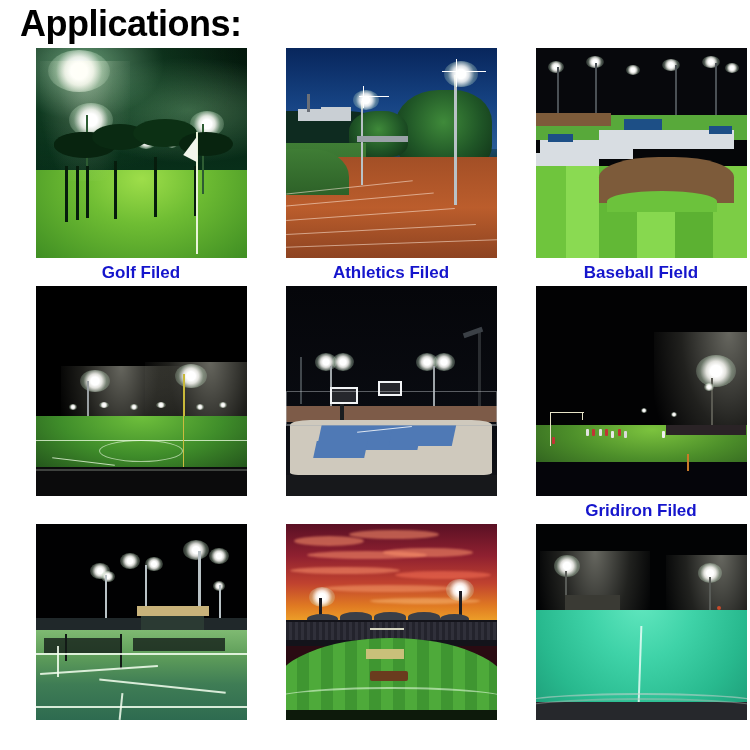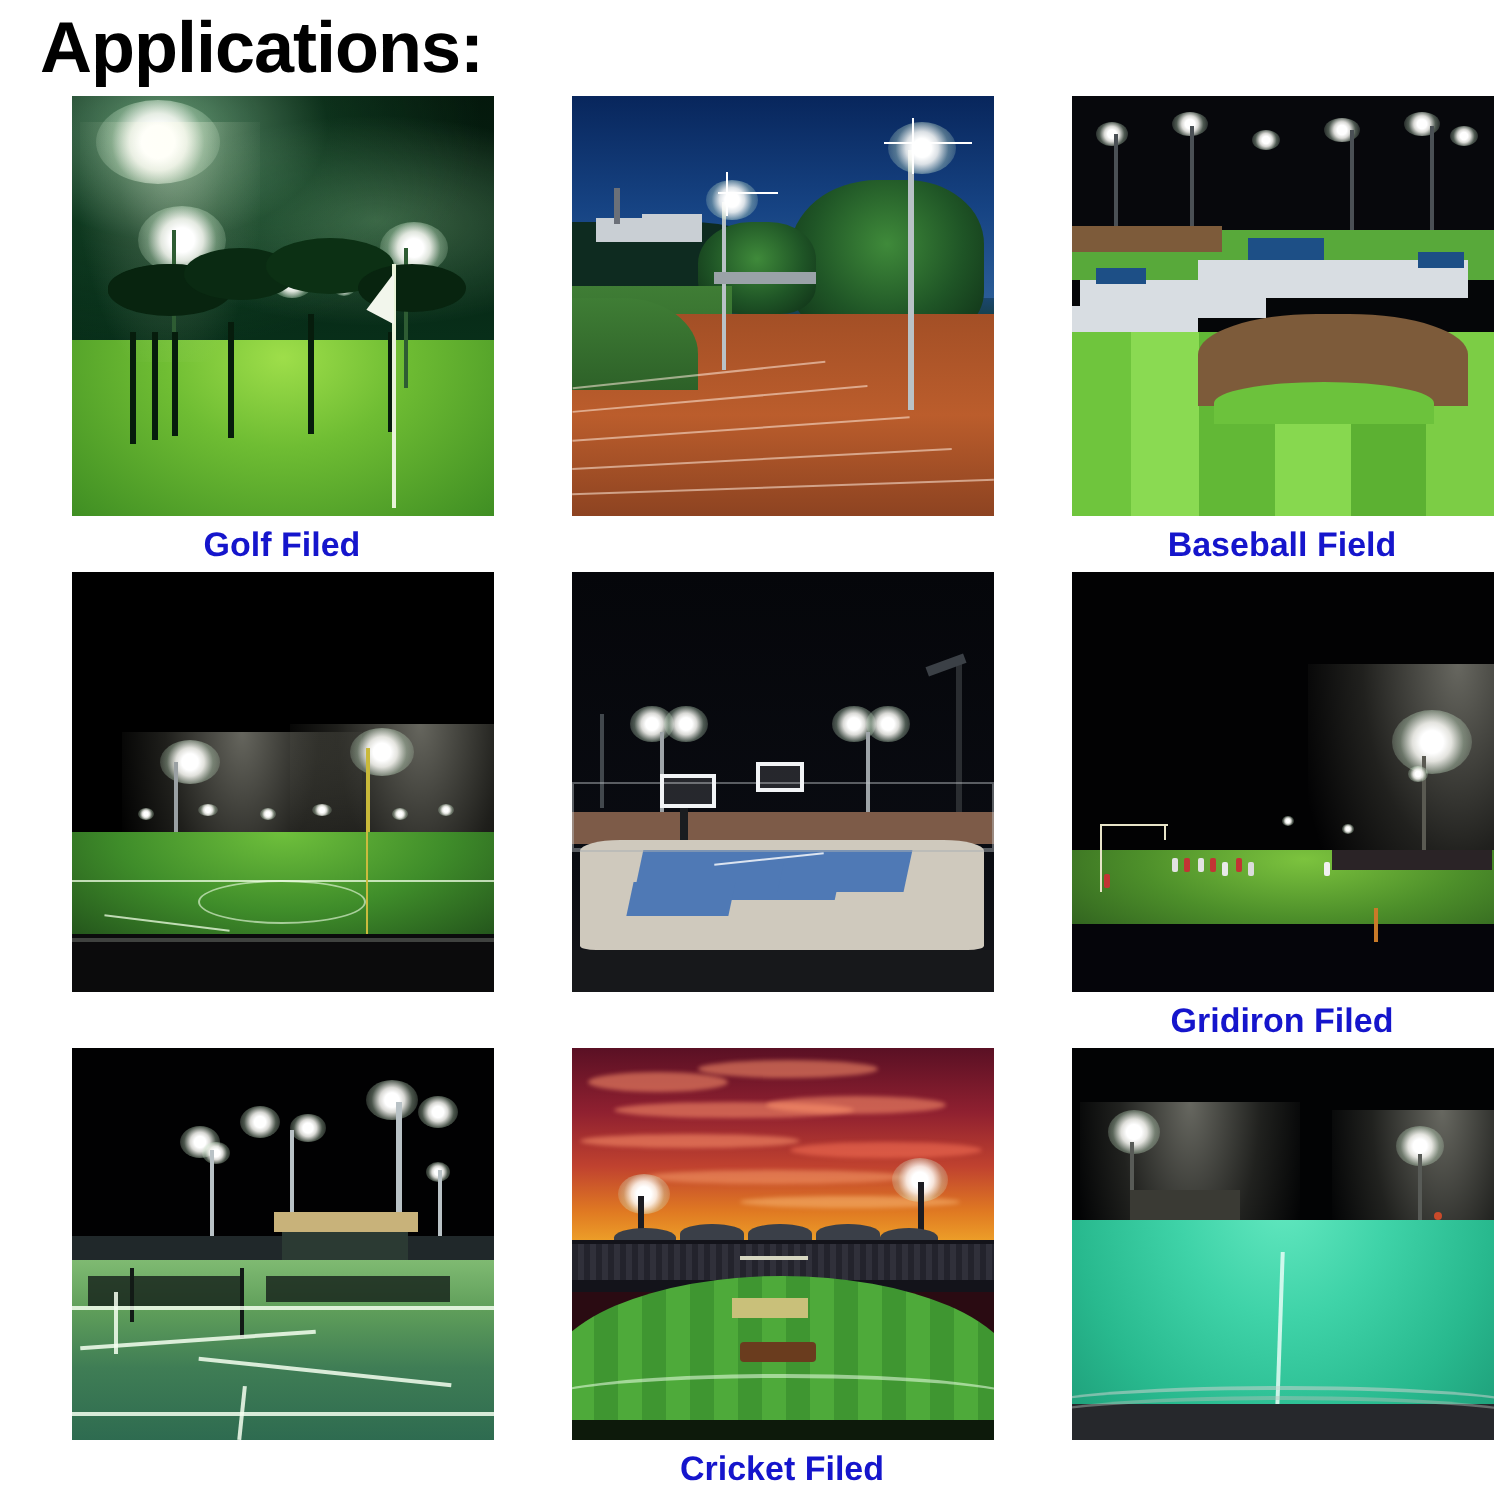--- a/index.html
+++ b/index.html
@@ -221,20 +221,21 @@
           <div class="pole" style="left:36%;top:25%;width:2px;height:40%;"></div>
           <div class="lamp" style="left:32%;top:20%;width:26px;height:20px;"></div>
           <div class="star" style="left:35%;top:23%;width:30px;height:1px;"></div>
           <div class="star" style="left:36.5%;top:18%;width:1px;height:22px;"></div>
           <div class="pole" style="left:80%;top:13%;width:3px;height:62%;"></div>
           <div class="lamp" style="left:75%;top:6%;width:34px;height:26px;"></div>
           <div class="star" style="left:74%;top:11%;width:44px;height:1px;"></div>
           <div class="star" style="left:81%;top:5%;width:1px;height:28px;"></div>
           <div class="bldg" style="left:34%;top:42%;width:24%;height:6px;background:#9aa2a8;"></div>
         </div>
+        <div class="caption">Athletics Filed</div>
       </div>
 
       <div class="cell">
         <div class="photo base">
           <div class="sky"></div>
           <div class="lamp" style="left:6%;top:6%;width:16px;height:12px;"></div>
           <div class="lamp" style="left:24%;top:4%;width:18px;height:12px;"></div>
           <div class="lamp" style="left:43%;top:8%;width:14px;height:10px;"></div>
           <div class="lamp" style="left:60%;top:5%;width:18px;height:12px;"></div>
           <div class="lamp" style="left:79%;top:4%;width:18px;height:12px;"></div>
@@ -399,21 +400,20 @@
           <div class="canopy" style="left:73%;top:46%;width:14%;height:5%;"></div>
           <div class="stand" style="left:0;top:49%;width:100%;height:13%;"></div>
           <div class="lay" style="left:0;top:50%;width:100%;height:9%;background:repeating-linear-gradient(90deg,#23232c 0px,#23232c 3px,#30303a 3px,#30303a 6px);"></div>
           <div class="lay" style="left:40%;top:53%;width:16%;height:2px;background:#d6d6c0;"></div>
           <div class="oval" style="left:-6%;top:58%;width:112%;height:52%;"></div>
           <div class="pitch" style="left:38%;top:64%;width:18%;height:5%;"></div>
           <div class="lay" style="left:40%;top:75%;width:18%;height:5%;background:#6a3c1e;border-radius:2px;"></div>
           <div class="lay" style="left:0;bottom:0;width:100%;height:5%;background:#0d1a0b;"></div>
           <div class="lay" style="left:-8%;bottom:3%;width:116%;height:14%;border-top:2px solid rgba(235,255,230,.55);border-radius:50%;"></div>
         </div>
-        <div class="caption">Cricket Filed</div>
       </div>
 
       <div class="cell">
         <div class="photo hock">
           <div class="beam" style="left:2%;top:14%;width:110px;height:130px;"></div>
           <div class="beam" style="left:62%;top:16%;width:110px;height:130px;"></div>
           <div class="lamp" style="left:9%;top:16%;width:26px;height:22px;"></div>
           <div class="lamp" style="left:77%;top:20%;width:24px;height:20px;"></div>
           <div class="pole" style="left:14%;top:24%;width:2px;height:28%;background:#585b57;"></div>
           <div class="pole" style="left:82%;top:27%;width:2px;height:26%;background:#585b57;"></div>

